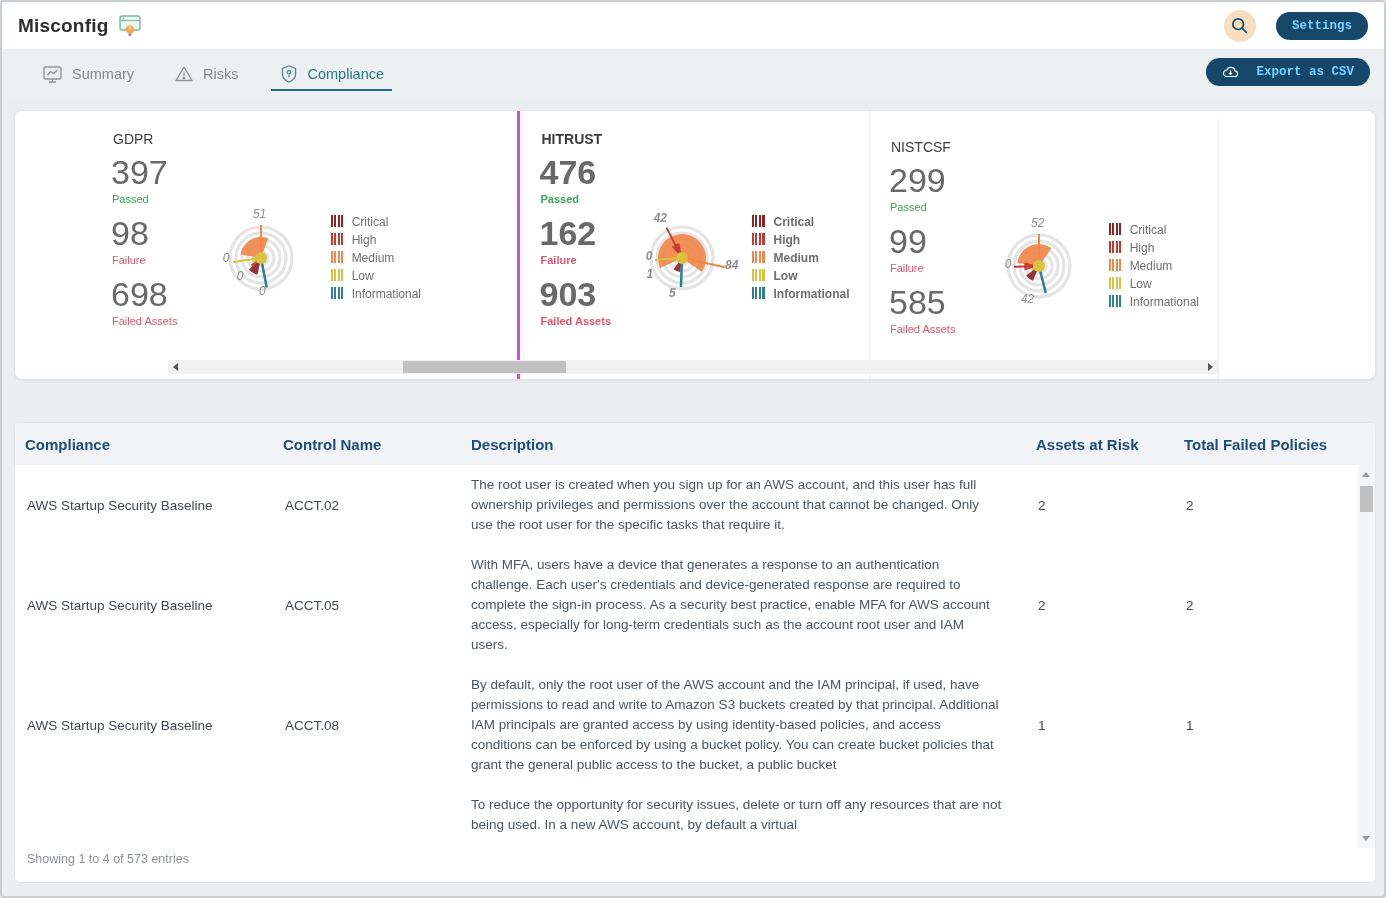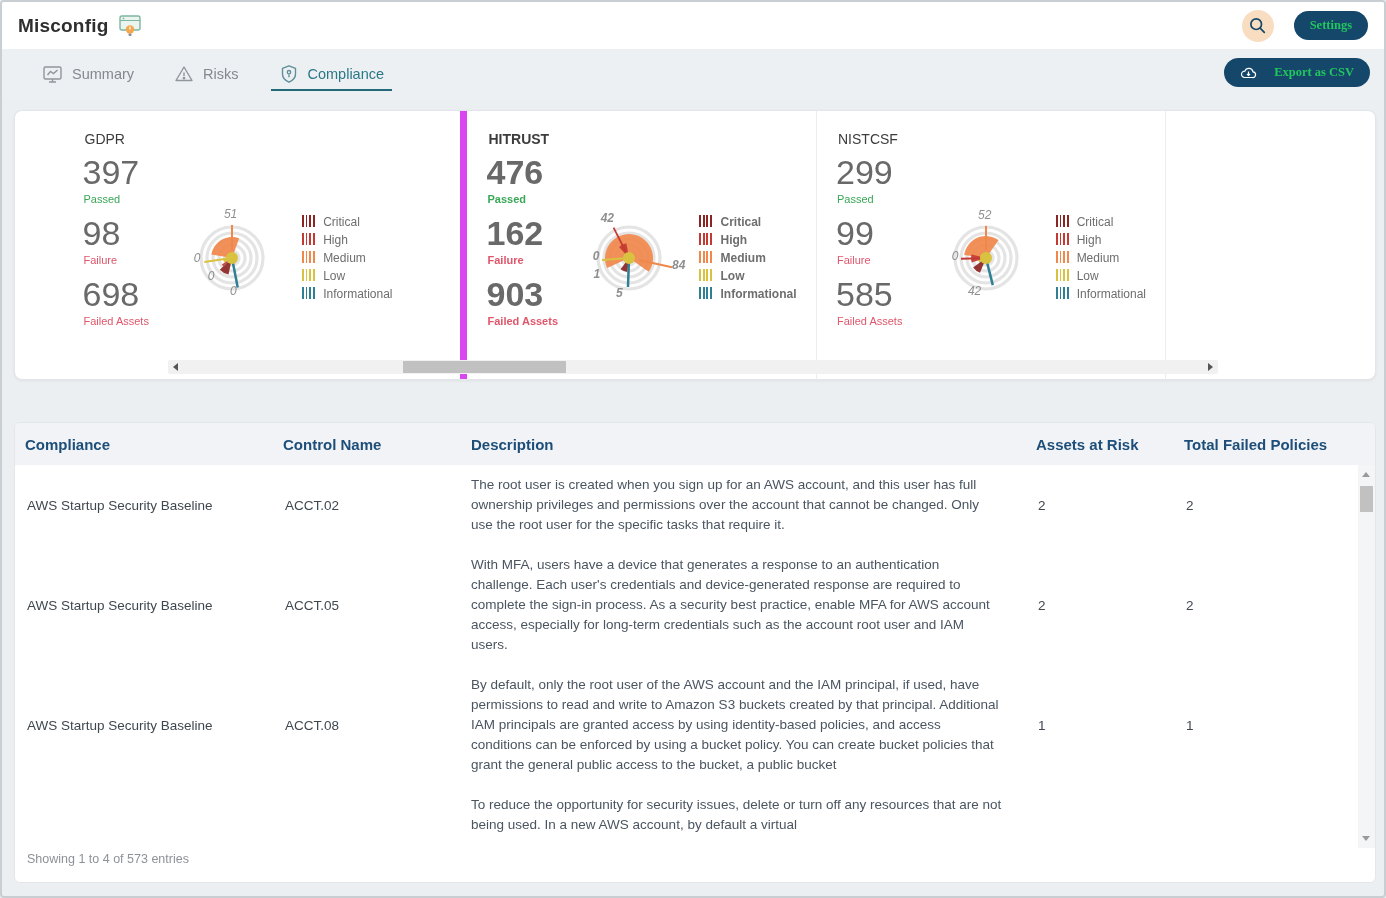--- a/index.html
+++ b/index.html
@@ -11,35 +11,35 @@
     border-radius:4px;
     overflow:hidden;
     position:relative;
   }
   
   .topbar { height:47px; background:#ffffff; display:flex; align-items:center; padding:0 16px; }
   .app-title { font-size:19px; font-weight:600; color:#2e2e2e; letter-spacing:.2px; }
   .title-icon { margin-left:9px; display:inline-flex; }
   .topbar .spacer { flex:1; }
   .search-btn { width:32px; height:32px; border-radius:50%; background:#f8ddc0; display:flex; align-items:center; justify-content:center; cursor:pointer; }
-  .pill-btn { background:#15476b; color:#22c55e; border:none; border-radius:15px; padding:7px 16px; font-size:12.5px; font-weight:600; font-family:Liberation Serif, serif; cursor:pointer; display:flex; align-items:center; gap:6px; }
+  .pill-btn { background:#15476b; color:#7dd3fc; border:none; border-radius:15px; padding:7px 16px; font-size:12.5px; font-weight:600; font-family:Liberation Mono, monospace; cursor:pointer; display:flex; align-items:center; gap:6px; }
   .settings-btn { margin-left:20px; }
   
   .tabbar { height:49px; background:#edf0f3; display:flex; align-items:center; padding:0 32px; position:relative; }
   .tab { display:flex; align-items:center; gap:9px; height:100%; padding:0 8px; margin-right:24px; font-size:14.5px; color:#82898f; cursor:pointer; position:relative; }
   .tab.active { color:#2a7886; }
   .tab.active::after { content:''; position:absolute; left:0; right:0; bottom:7px; height:2px; background:#22697a; }
   .export-btn { position:absolute; right:14px; top:9px;gap:17px; }
   
   .cards-panel { position:absolute; left:12px; right:8px; top:108px; height:270px; background:#fff; border:1px solid #e2e5e9; border-radius:8px; box-shadow:0 1px 3px rgba(0,0,0,.06); }
   .cards-row { display:flex; height:100%; }
   .card { padding-top:16px; display:flex; justify-content:center; }
-  .card-1 { width:452px; border-right:7px solid #d946ef; }
+  .card-1 { width:505px; border-right:3px solid #d946ef; }
   .card-2 { width:350px; border-right:1px solid #ebedef;font-weight:bold; }
-  .card-3 { width:349px; border-right:1px solid #ebedef; }
+  .card-3 { width:349px; border-right:1px solid #ebedef;margin-top:8px; }
   .card-rest { flex:1; }
   .card-inner { width:310px; }
   .card-title { font-size:14px; color:#3c3c3c; margin:4px 0 6px 2px; }
   .card-flex { display:flex; }
   .stats { width:112px; }
   .stat-num { font-size:34px; color:#696969; line-height:1.15; }
   .stat-label { font-size:11px; margin:1px 0 9px 1px; }
   .lbl-green { color:#3aa757; }
   .lbl-red { color:#e0566b; }
   .chart-legend { display:flex; align-items:center; margin-top:26px; }

